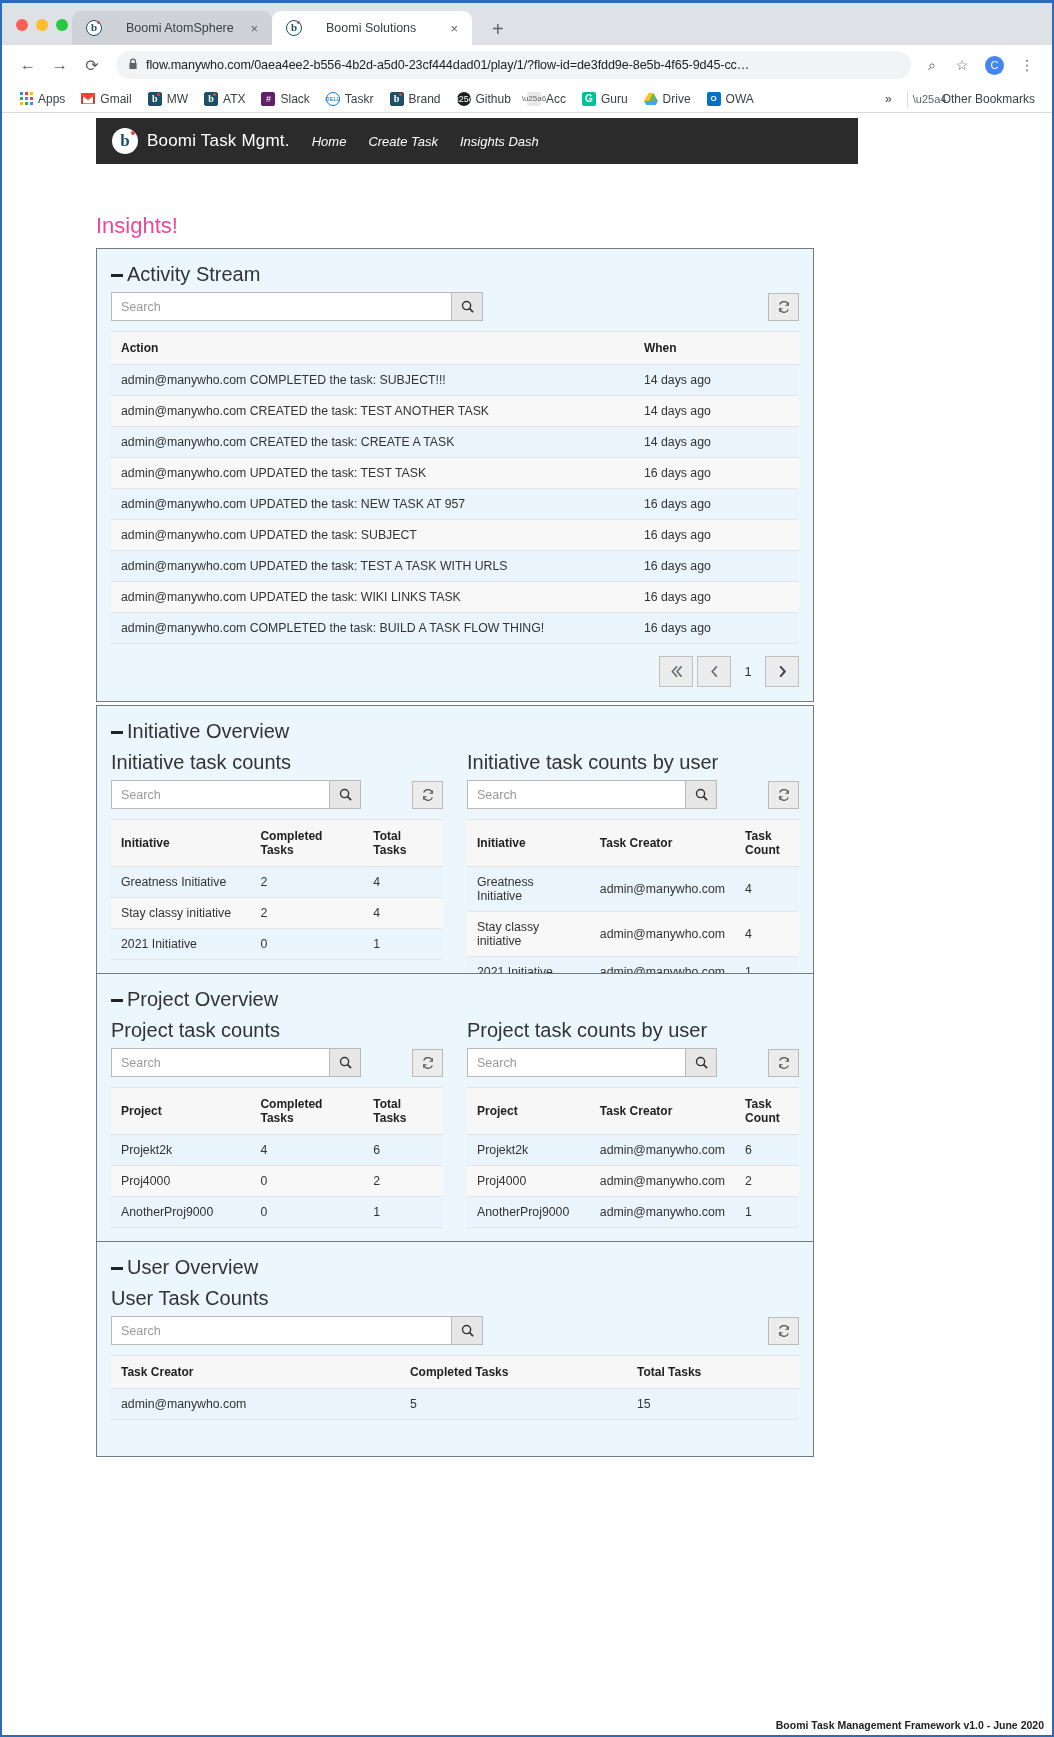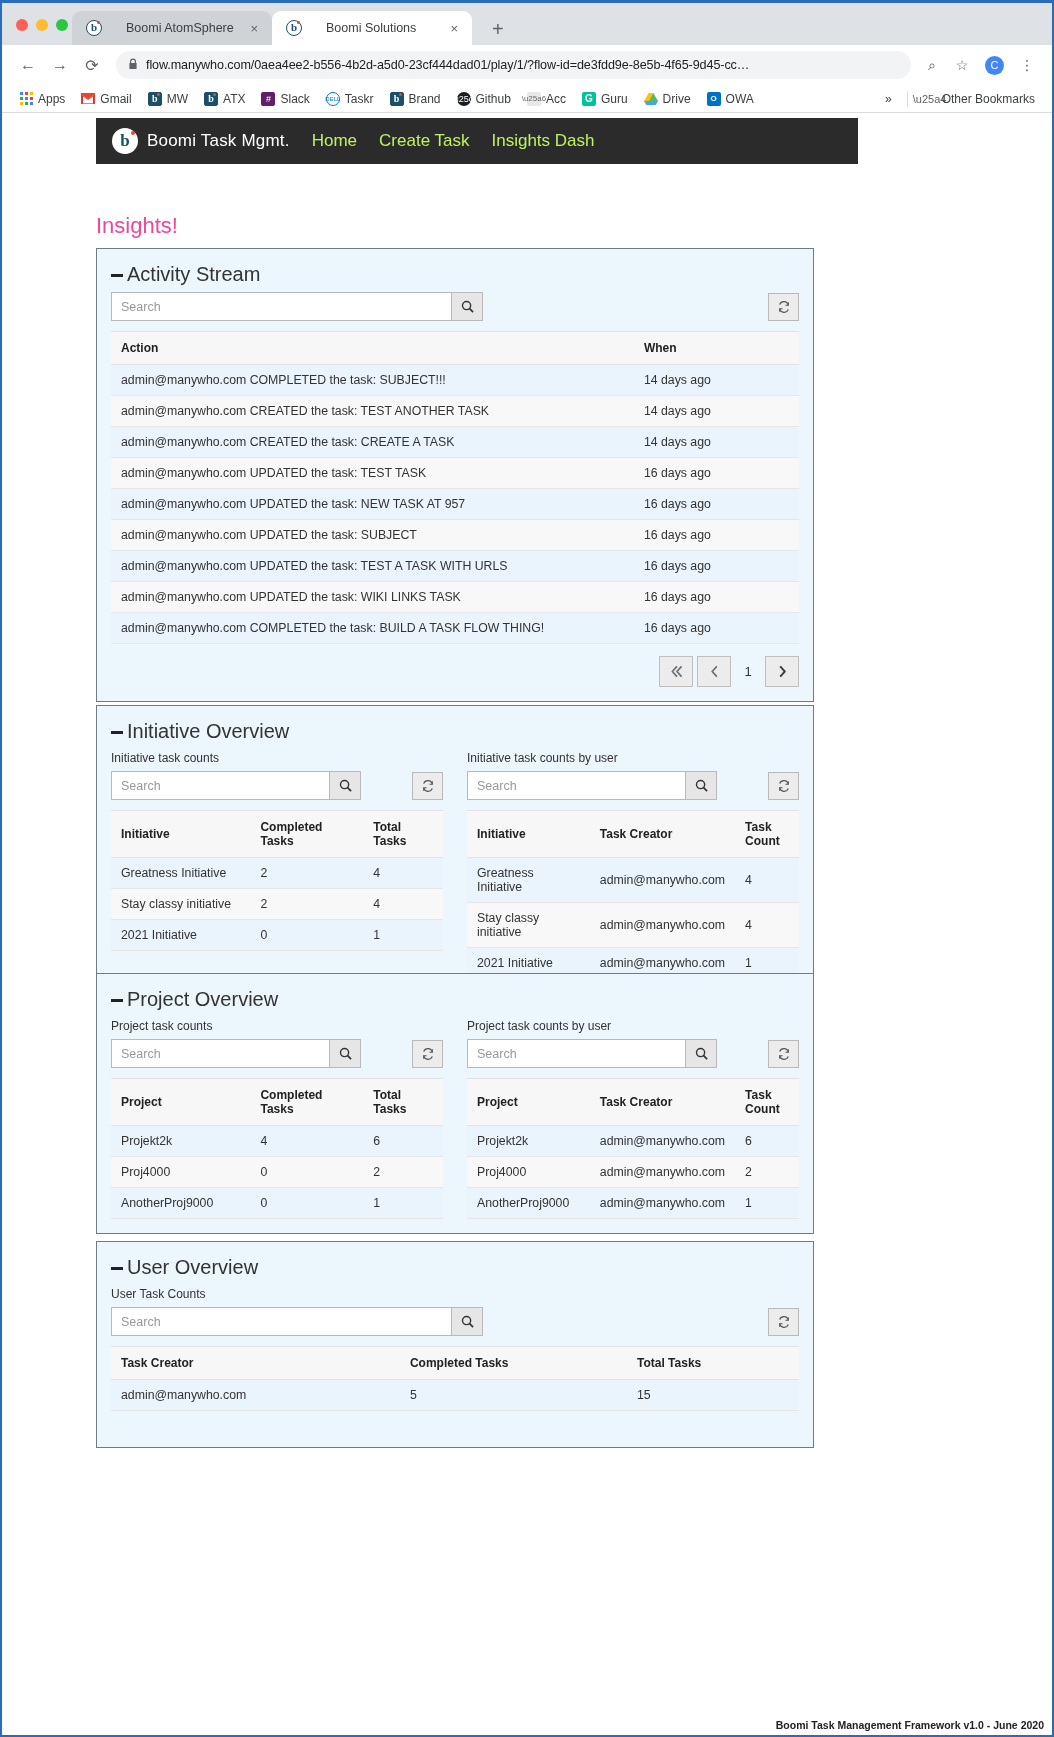--- a/index.html
+++ b/index.html
@@ -77,33 +77,33 @@
   .appbar { position:absolute; left:94px; top:5px; width:762px; height:46px;
             background:#2b2b2b; display:flex; align-items:center; padding:0 16px;
             gap:22px; }
   .brand { display:flex; align-items:center; gap:9px; color:#fff;
            font-size:17px; letter-spacing:.2px; }
   .brand-logo { width:26px; height:26px; border-radius:50%; background:#fff;
                 position:relative; color:#1b5066; font-family:"Liberation Serif", serif;
                 font-weight:bold; font-size:17px; line-height:25px; text-align:center; }
   .brand-logo:after{content:""; position:absolute; right:3px; top:3px; width:4px;height:4px;
                 border-radius:50%; background:#e8453c;}
-  .navlink { color:#bef264; font-size:17px; }
+  .navlink { color:#ffffff; font-size:13px;font-style:italic; }
 
   .h1 { position:absolute; left:94px; top:100px; font-size:22px; color:#ec4899;
         font-weight:400; }
 
   .panel { position:absolute; left:94px; width:718px; background:#ecf6fd;
            border:1px solid #6f7b85; }
   .panel-title { font-size:20px; color:#333; font-weight:400; padding:14px 14px 6px 14px;
                  display:flex; align-items:center; gap:2px; }
   .minus { display:inline-block; width:12px; height:3px; background:#222;
            margin-right:2px; position:relative; top:1px; }
 
-  .sub-title { font-size:12px; color:#333; font-weight:400; margin:2px 0 6px 0; }
+  .sub-title { font-size:20px; color:#333; font-weight:400; margin:2px 0 6px 0; }
   .searchbox { display:flex; }
   .searchinput { height:29px; border:1px solid #b9b9b9; border-right:none;
                  background:#fff; padding:0 9px; font-size:12.5px; color:#999;
                  display:flex; align-items:center; font-family:"Liberation Sans", sans-serif; }
   .searchbtn { width:32px; height:29px; border:1px solid #b9b9b9; background:#e6e6e6;
                display:flex; align-items:center; justify-content:center;
                font-size:13px; color:#333; }
   .refreshbtn { width:31px; height:28px; border:1px solid #b9b9b9; background:#ececec;
                 display:flex; align-items:center; justify-content:center;
                 font-size:13px; color:#444; }

